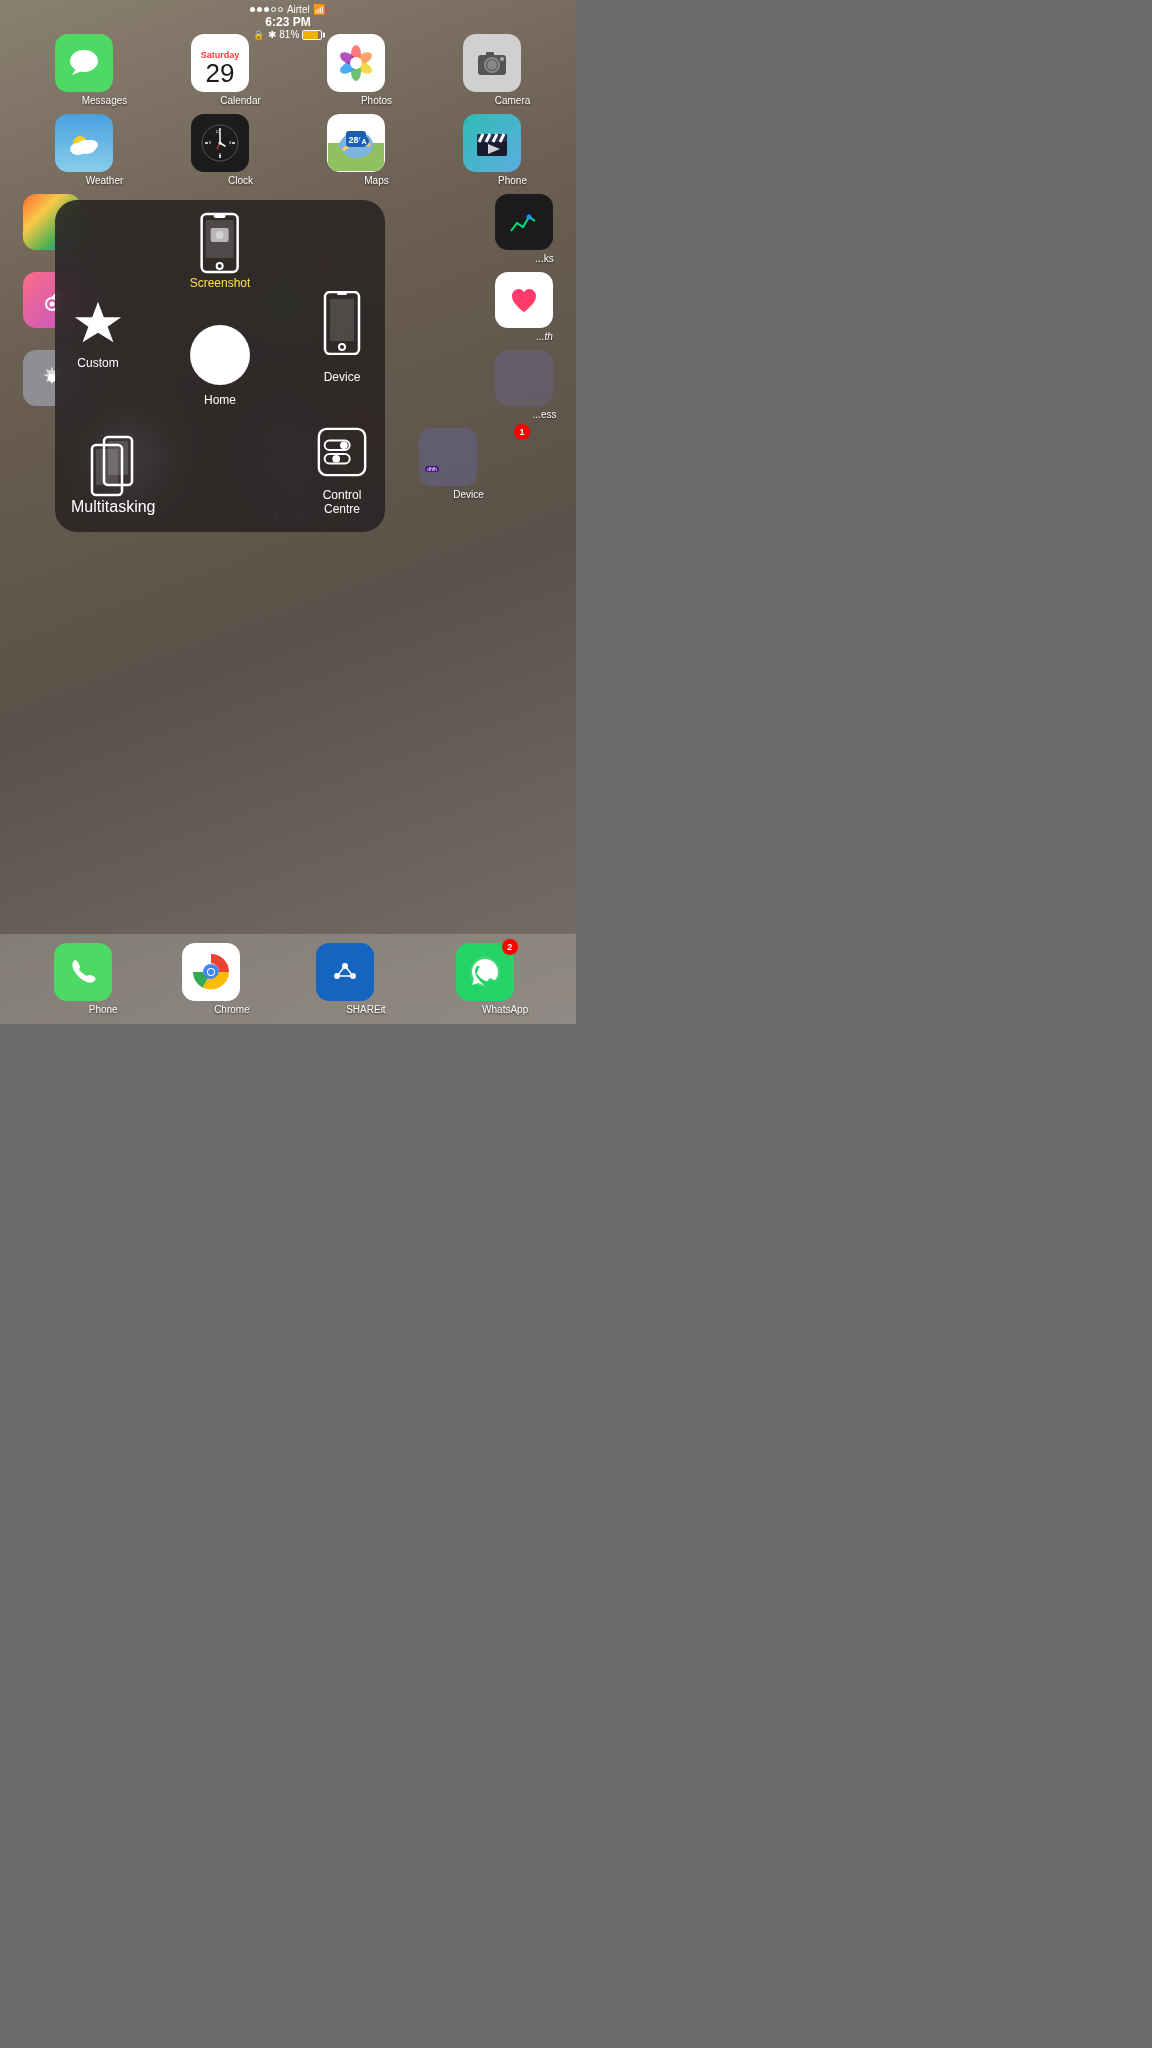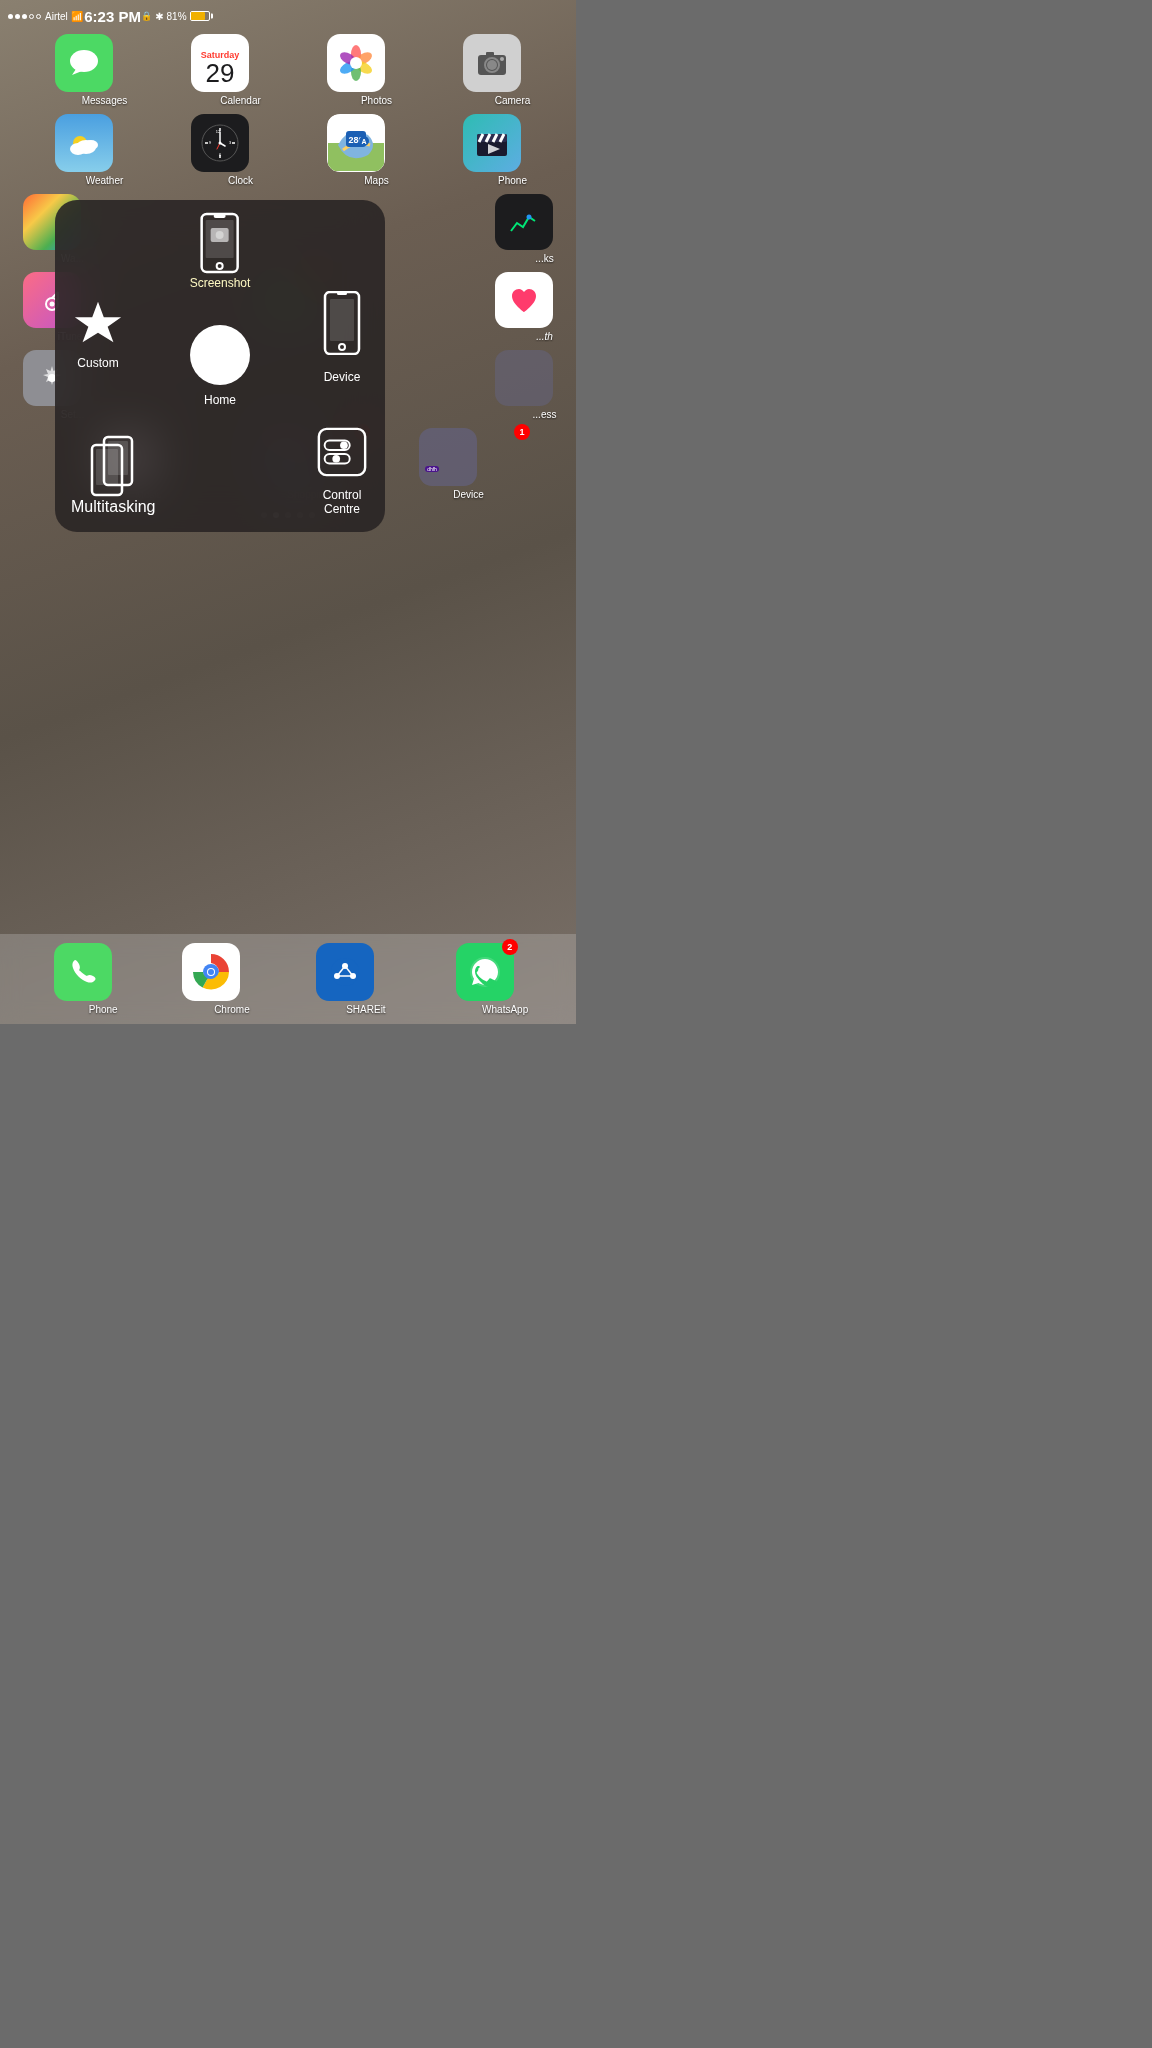--- a/index.html
+++ b/index.html
@@ -18,27 +18,29 @@
       z-index: 0;
     }
     
     .status-bar {
       position: absolute;
       top: 0; left: 0; right: 0;
       height: 20px;
       z-index: 100;
       display: flex;
       align-items: center;
-      padding: 16px 8px;
+      justify-content: space-between;
+      padding: 4px 8px;
       color: white;
       font-size: 10px;
       font-weight: 500;
+      flex-direction: column;
     }
     .status-left { display: flex; align-items: center; gap: 4px; }
-    .status-center { font-size: 15px; font-weight: 600; }
+    .status-center { font-size: 12px; font-weight: 600; }
     .status-right { display: flex; align-items: center; gap: 3px; font-size: 10px; }
     .dots { display: flex; gap: 2px; }
     .dot { width: 5px; height: 5px; border-radius: 50%; background: white; }
     .dot.empty { background: transparent; border: 1px solid white; }
     .wifi-icon { font-size: 10px; }
     .battery {
       display: inline-flex; align-items: center;
       width: 20px; height: 10px;
       border: 1.5px solid white; border-radius: 2px;
       position: relative;
@@ -523,21 +525,21 @@
         <svg width="46" height="62" viewBox="0 0 46 62">
           <rect x="5" y="2" width="36" height="58" rx="5" fill="none" stroke="white" stroke-width="2.5"></rect>
           <rect x="9" y="8" width="28" height="38" rx="1" fill="white" opacity="0.15"></rect>
           <rect x="17" y="2" width="12" height="4" rx="2" fill="white"></rect>
           <circle cx="23" cy="54" r="3" fill="none" stroke="white" stroke-width="2"></circle>
 
           <rect x="14" y="16" width="18" height="14" rx="2" fill="white" opacity="0.6"></rect>
           <circle cx="23" cy="23" r="4" fill="white" opacity="0.4"></circle>
         </svg>
       </div>
-      <span style="color:#fef9c3;font-size:12px;">Screenshot</span>
+      <span style="color:#fde047;font-size:12px;">Screenshot</span>
     </div>
 
     <div class="at-item" style="position:absolute;top:80px;left:0;">
       <div class="at-icon">
         <svg width="56" height="56" viewBox="0 0 56 56">
           <polygon points="28,6 34,22 52,22 38,32 44,48 28,38 12,48 18,32 4,22 22,22" fill="white"></polygon>
         </svg>
       </div>
       <span style="color:white;font-size:12px;">Custom</span>
     </div>

